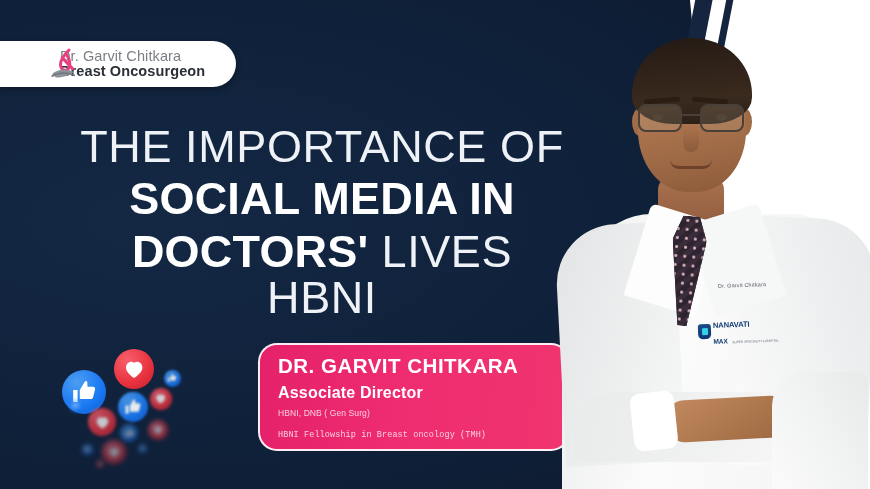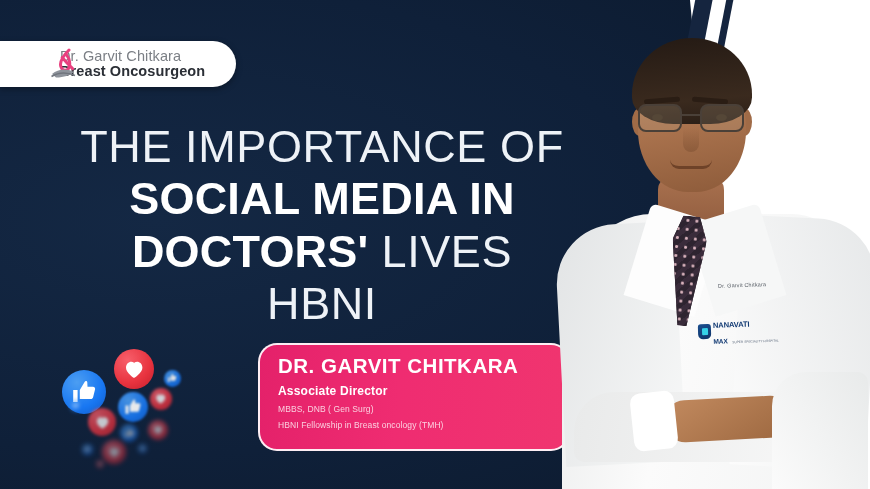--- a/index.html
+++ b/index.html
@@ -73,21 +73,21 @@
   .h-light {
     font-size:45px; font-weight:300; letter-spacing:.6px;
     color:#eef2f7;
   }
   .h-bold {
     font-size:45px; font-weight:bold; letter-spacing:.2px;
     color:#ffffff;
   }
   .h-line.l1 { margin-bottom:6px; }
   .h-line.l2 { margin-bottom:6px; }
-  .h-line.l3 { margin-bottom:6px; }
+  .h-line.l3 { }
 
   
   .reactions {
     position:absolute; left:52px; top:344px;
     width:195px; height:135px;
   }
   .bub {
     position:absolute; border-radius:50%;
     display:flex; align-items:center; justify-content:center;
   }
@@ -103,32 +103,32 @@
     border:2px solid rgba(255,255,255,.92);
     border-radius:19px;
     padding:10px 0 0 18px;
     overflow:hidden;
   }
   .card-name {
     font-size:20.5px; font-weight:bold; color:#ffffff;
     letter-spacing:.5px; line-height:1.1; white-space:nowrap;
   }
   .card-role {
-    font-size:12px; font-weight:bold; color:#ffffff;
+    font-size:16px; font-weight:bold; color:#ffffff;
     margin-top:6px; letter-spacing:.2px; white-space:nowrap;
   }
   .card-exp {
     font-size:12px; font-weight:bold; color:#ffffff;
     margin-top:5px; letter-spacing:.2px; white-space:nowrap;
   }
   .card-qual {
     font-size:8.5px; color:rgba(255,255,255,.78);
     margin-top:6px; letter-spacing:.1px; white-space:nowrap;
   }
-  .card-qual + .card-qual { margin-top:6px; }
+  .card-qual + .card-qual { margin-top:12px;font-family:Liberation Mono, monospace; }
 
   
   .doctor { position:absolute; left:540px; top:0; width:330px; height:489px; }
   .coat-body {
     position:absolute; left:22px; top:214px;
     width:300px; height:275px;
     background:linear-gradient(100deg,#eceded 0%, #fbfbfb 38%, #f2f3f3 100%);
     border-radius:90px 70px 0 0 / 120px 90px 0 0;
   }
   .shoulder-l {
@@ -375,21 +375,21 @@
       <div class="bub red" style="left: 44px; top: 116px; width: 8px; height: 8px; filter: blur(2.6px); opacity: 0.35;">
         <svg viewBox="0 0 24 24">
           <path d="M12 21s-8-5.1-8-10.3C4 7 6.6 4.7 9.4 4.7c1.6 0 2.8.9 2.6 1.6.2-.7 1.4-1.6 3-1.6 2.8 0 5.4 2.3 5.4 6C20.4 15.9 12 21 12 21z"></path>
         </svg>
       </div>
     </div>
 
   <div class="info-card">
     <div class="card-name">DR. GARVIT CHITKARA</div>
     <div class="card-role">Associate Director</div>
-    <div class="card-qual">MBBS, DNB ( Gen Surg)</div>
+    <div class="card-qual">HBNI, DNB ( Gen Surg)</div>
     <div class="card-qual">HBNI Fellowship in Breast oncology (TMH)</div>
   </div>
 
   <div class="doctor">
     <div class="coat-body"></div>
     <div class="shoulder-l"></div>
     <div class="shoulder-r"></div>
     <div class="neck"></div>
     <div class="collar-l"></div>
     <div class="collar-r"></div>

